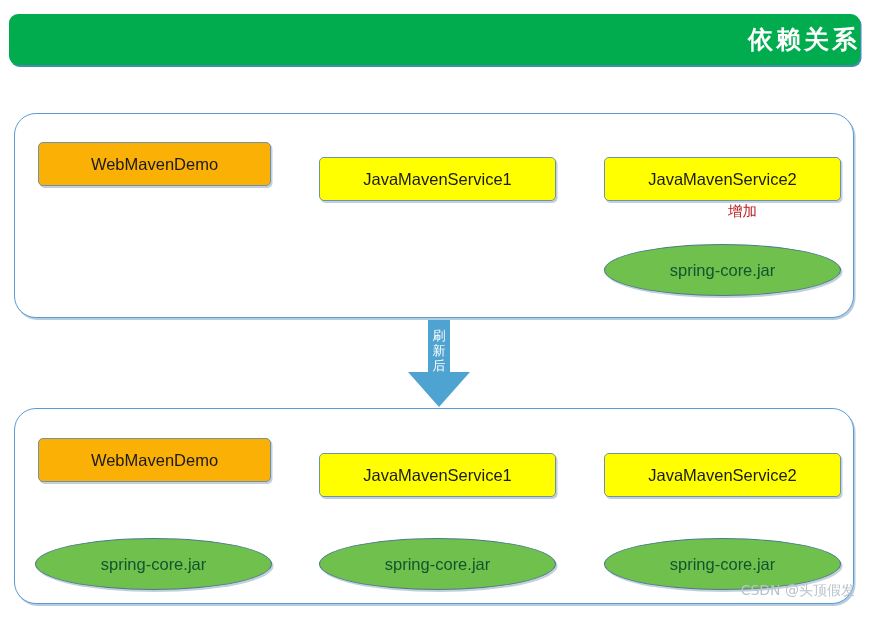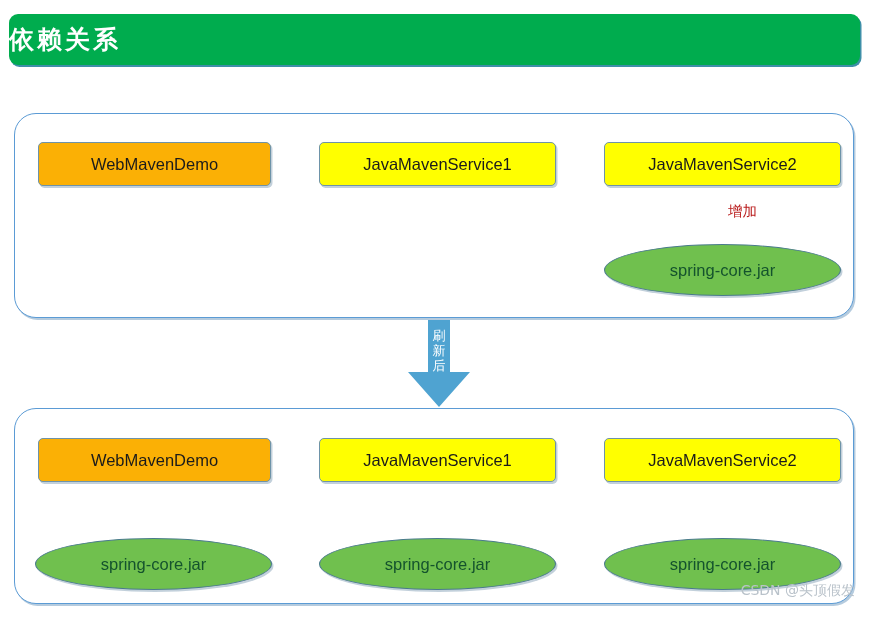--- a/index.html
+++ b/index.html
@@ -20,21 +20,21 @@
     position: absolute;
     left: 9px;
     top: 14px;
     width: 851px;
     height: 51px;
     background: #00AC4E;
     border-radius: 9px;
     box-shadow: 1.5px 2px 0 0 #3E8FA8;
     display: flex;
     align-items: center;
-    justify-content: flex-start;
+    justify-content: flex-end;
   }
   .banner-title {
     color: #ffffff;
     font-size: 25px;
     font-weight: bold;
     letter-spacing: 3px;
     font-family: "DejaVu Sans", "Liberation Sans", sans-serif;
   }
 
   
@@ -65,21 +65,21 @@
     border: 1.4px solid #6E93A8;
     border-radius: 5px;
     display: flex;
     align-items: center;
     justify-content: center;
     color: #1b1b1b;
     font-size: 16.5px;
     box-shadow: 1.5px 2px 0 0 rgba(120,150,175,0.45);
   }
   .node-box.orange { background: #FBB005; }
-  .node-box.yellow { background: #FFFF00; }
+  .node-box.yellow { background: #FFFF00; margin-top: 15px; }
 
   
   .node-ellipse {
     position: absolute;
     box-sizing: border-box;
     background: #70C04E;
     border: 1.5px solid #4A7B8C;
     border-radius: 50%;
     display: flex;
     align-items: center;

